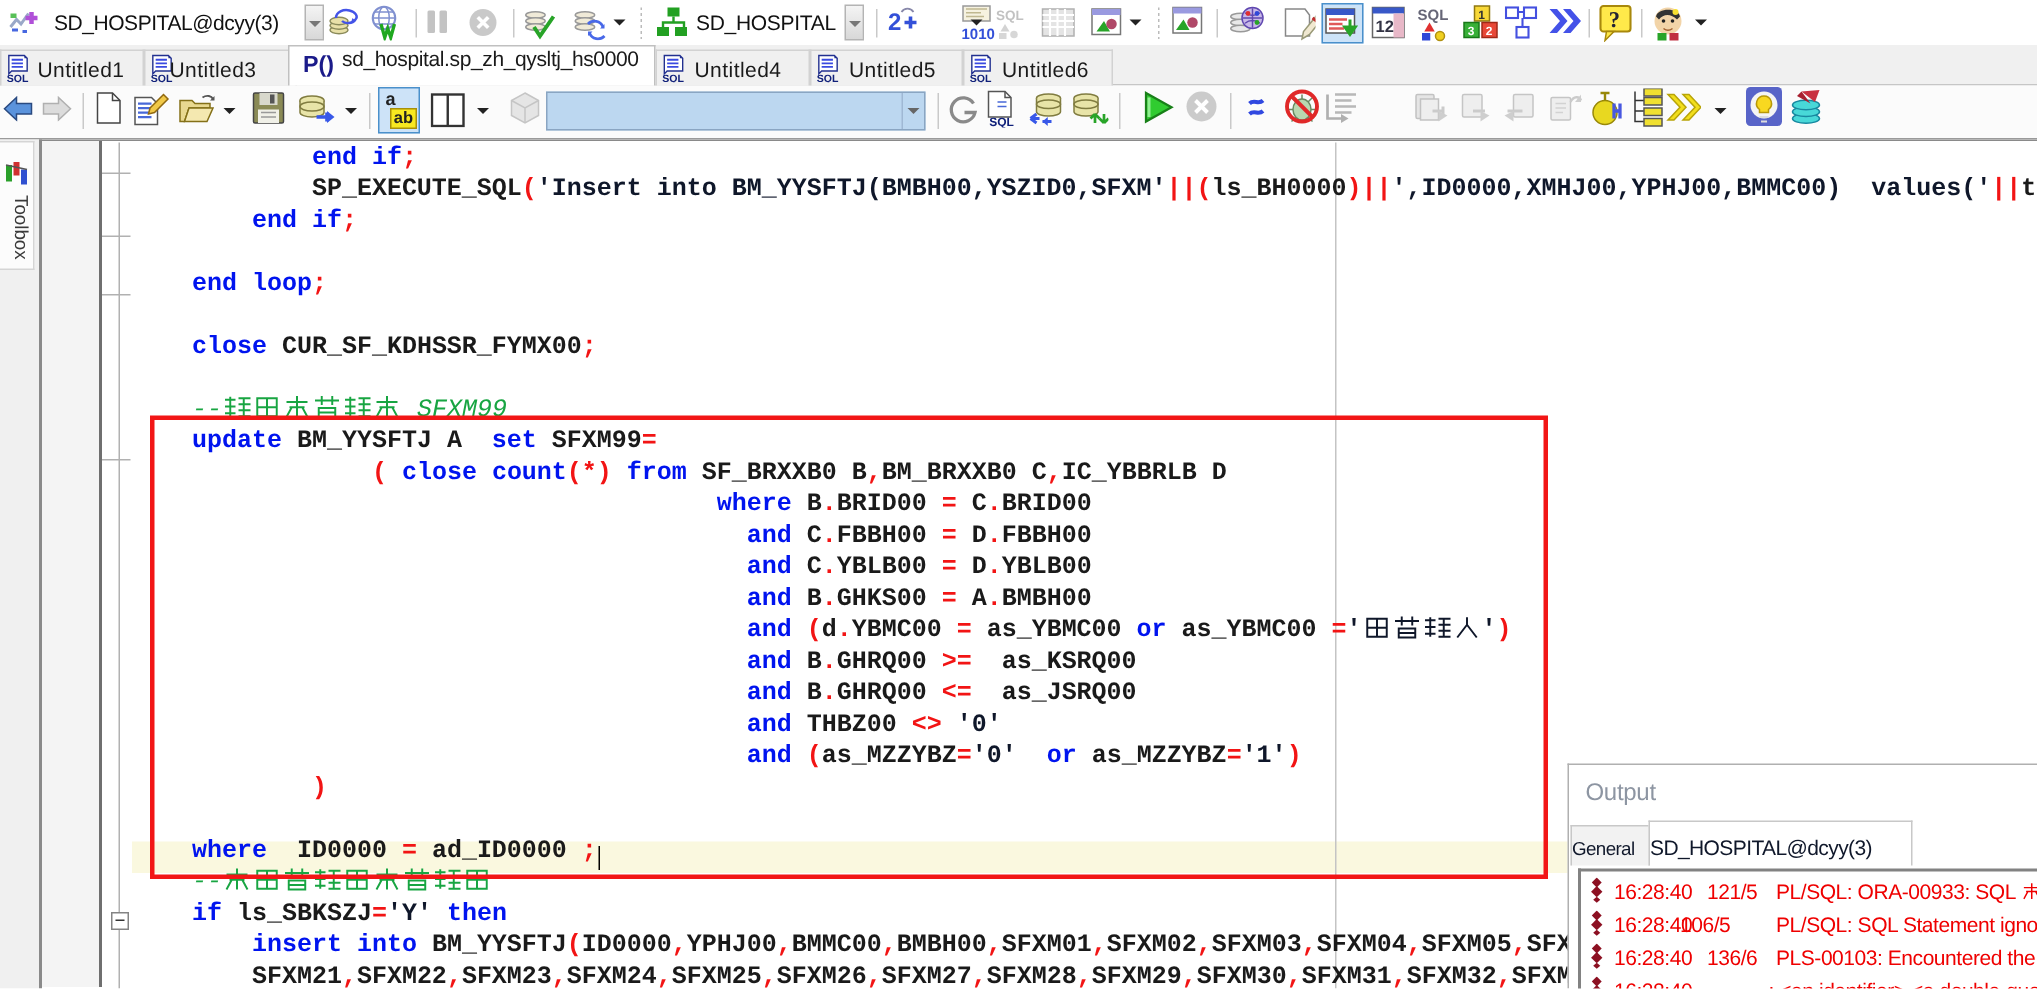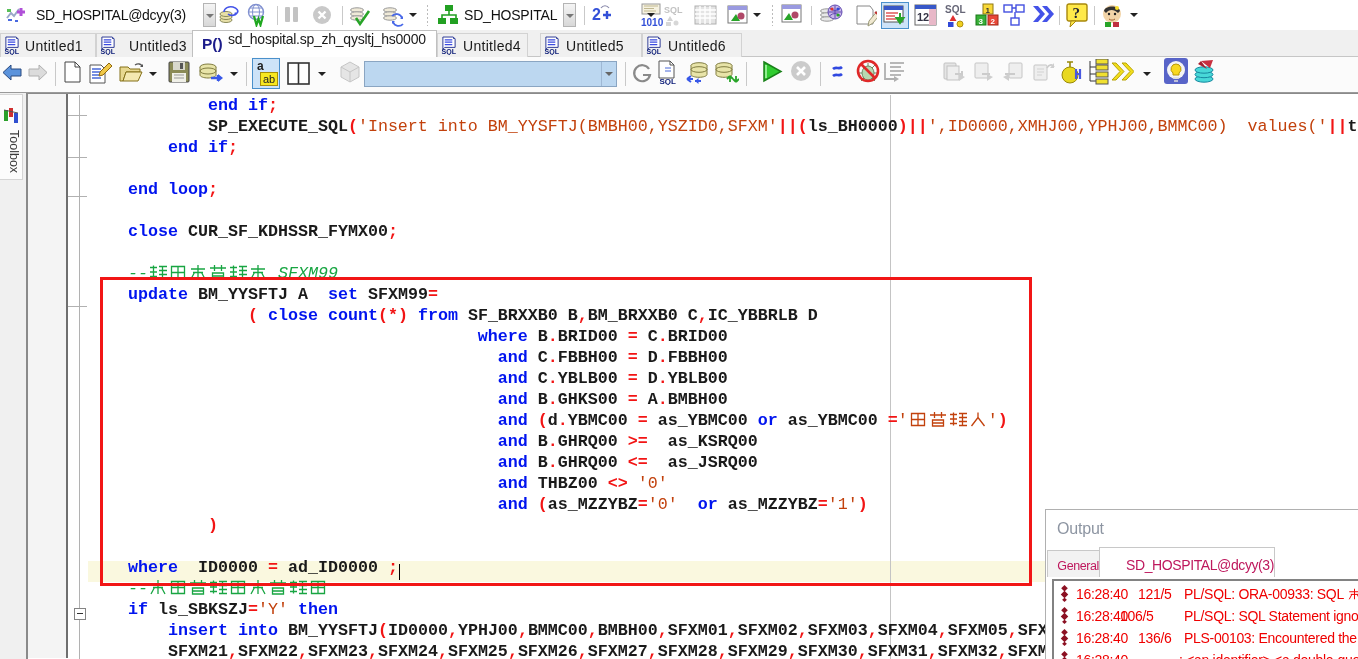--- a/index.html
+++ b/index.html
@@ -25,28 +25,28 @@
 #foldline{position:absolute;left:51px;top:1px;width:1px;height:564px;background:#b1b1b1}
 .ftick{position:absolute;left:40px;width:19px;height:1px;background:#b1b1b1}
 #fbox{position:absolute;left:46px;top:514px;width:12px;height:12px;background:#fff;border:1px solid #848484;box-sizing:border-box}
 #fbox:before{content:"";position:absolute;left:2px;top:4px;width:6px;height:1px;background:#333}
 #curline{position:absolute;left:60px;top:467px;width:1270px;height:21px;background:#faf8df}
 #marginline{position:absolute;left:862px;top:1px;width:1px;height:564px;background:#c4c4c4}
 #caret{position:absolute;left:371px;top:470px;width:1px;height:16px;background:#000}
 #code{position:absolute;left:60px;top:1px;margin:0;font:bold 16.6667px "Liberation Mono",monospace;line-height:21px;white-space:pre;color:#1a1a1a;letter-spacing:0}
 #code .k{color:#0014ef}
 #code .r{color:#f21414}
-#code .s{color:#c2410c;font-weight:normal}
+#code .s{color:#0f172a;font-weight:bold}
 #code .c{color:#18a542;font-style:italic;font-weight:normal}
 
 #redrect{position:absolute;left:100px;top:277px;width:932px;height:309px;border:3px solid #f21616;box-sizing:border-box}
 
 #outpanel{position:absolute;left:1045px;top:509px;width:313px;height:150px;background:#fff;border-left:1px solid #b0b0b0;border-top:1px solid #b0b0b0;box-sizing:border-box}
 #outtitle{position:absolute;left:11px;top:10px;font-size:16px;letter-spacing:-0.2px;color:#8d95a2}
-.otab{position:absolute;box-sizing:border-box;font-size:14px;color:#be185d;text-align:right}
+.otab{position:absolute;box-sizing:border-box;font-size:14px;color:#0f172a;text-align:left}
 #olist{position:absolute;left:6px;top:69px;width:307px;height:81px;border-left:2px solid #828282;border-top:2px solid #828282;background:#fff;overflow:hidden}
 .orow{position:absolute;left:22px;font-size:14px;letter-spacing:-0.3px;color:#ef0000;white-space:nowrap;width:280px}
 .oico{position:absolute;left:6px;width:9px;height:18px}
 .i{position:absolute}
 .cn{display:inline-block;width:20px;height:16px;vertical-align:-2px}
 .cn svg{display:block}
 </style>
 </head>
 <body>
 <svg width="0" height="0" style="position:absolute">
@@ -81,23 +81,23 @@
 <div class="tab" style="left:0;width:96px">
     <svg class="sqlico" width="16" height="20">
       <use href="#tsql"></use>
     </svg>
     <span class="lbl">Untitled1</span>
   </div>
 <div class="tab" style="left:96px;width:102px">
     <svg class="sqlico" width="16" height="20">
       <use href="#tsql"></use>
     </svg>
-    <span class="lbl" style="left:32px">Untitled3</span>
-  </div>
-<div class="tab" style="left:437px;width:91px">
+    <span class="lbl" style="left:16px">Untitled3</span>
+  </div>
+<div class="tab" style="left:437px;width:103px">
     <svg class="sqlico" width="16" height="20">
       <use href="#tsql"></use>
     </svg>
     <span class="lbl" style="left:25px">Untitled4</span>
   </div>
 <div class="tab" style="left:540px;width:102px">
     <svg class="sqlico" width="16" height="20">
       <use href="#tsql"></use>
     </svg>
     <span class="lbl" style="left:25px">Untitled5</span>
@@ -311,21 +311,21 @@
       <ellipse cx="10" cy="6" rx="8" ry="3" fill="#e8e4a8" stroke="#807c40"></ellipse>
       <path d="M2 6v8c0 1.6 3.6 3 8 3s8-1.4 8-3V6" fill="#e8e4a8" stroke="#807c40"></path>
       <ellipse cx="10" cy="10" rx="8" ry="3" fill="none" stroke="#807c40"></ellipse>
       <path d="M13 17h7M20 14v6" stroke="#3858e8" stroke-width="2.4"></path>
       <path d="M20 21l5-4-5-4z" fill="#3858e8"></path>
     </svg></div>
 <div class="dn" style="left:230px;top:72px"></div>
 <div class="sep" style="left:246px;top:62px;height:24px"></div>
 <div class="i" style="left:252px;top:58px;width:28px;height:31px;background:#cde3f8;border:1px solid #4a90cb;box-sizing:border-box">
     <span style="position:absolute;left:4px;top:0px;font-size:12px;font-weight:bold;color:#222">a</span>
-    <div style="position:absolute;left:7px;top:13px;width:18px;height:14px;background:#f8e820;border:1px solid #a89008;box-sizing:border-box;font-size:11px;font-weight:normal;color:#222;line-height:12px;text-align:center">ab</div>
+    <div style="position:absolute;left:7px;top:13px;width:18px;height:14px;background:#f8e820;border:1px solid #a89008;box-sizing:border-box;font-size:11px;font-weight:bold;color:#222;line-height:12px;text-align:center">ab</div>
   </div>
 <div class="i" style="left:287px;top:62px"><svg width="23" height="23">
       <rect x="1" y="1" width="21" height="21" fill="#fff" stroke="#333" stroke-width="1.6"></rect>
       <path d="M11.5 1v21" stroke="#333" stroke-width="1.6"></path>
     </svg></div>
 <div class="dn" style="left:318px;top:72px"></div>
 <div class="i" style="left:338px;top:60px"><svg width="24" height="24" opacity="0.5">
       <path d="M12 2l9 5v10l-9 5-9-5V7z" fill="#d0d0d0" stroke="#909090"></path>
       <path d="M3 7l9 5 9-5M12 12v10" fill="none" stroke="#909090"></path>
     </svg></div>

